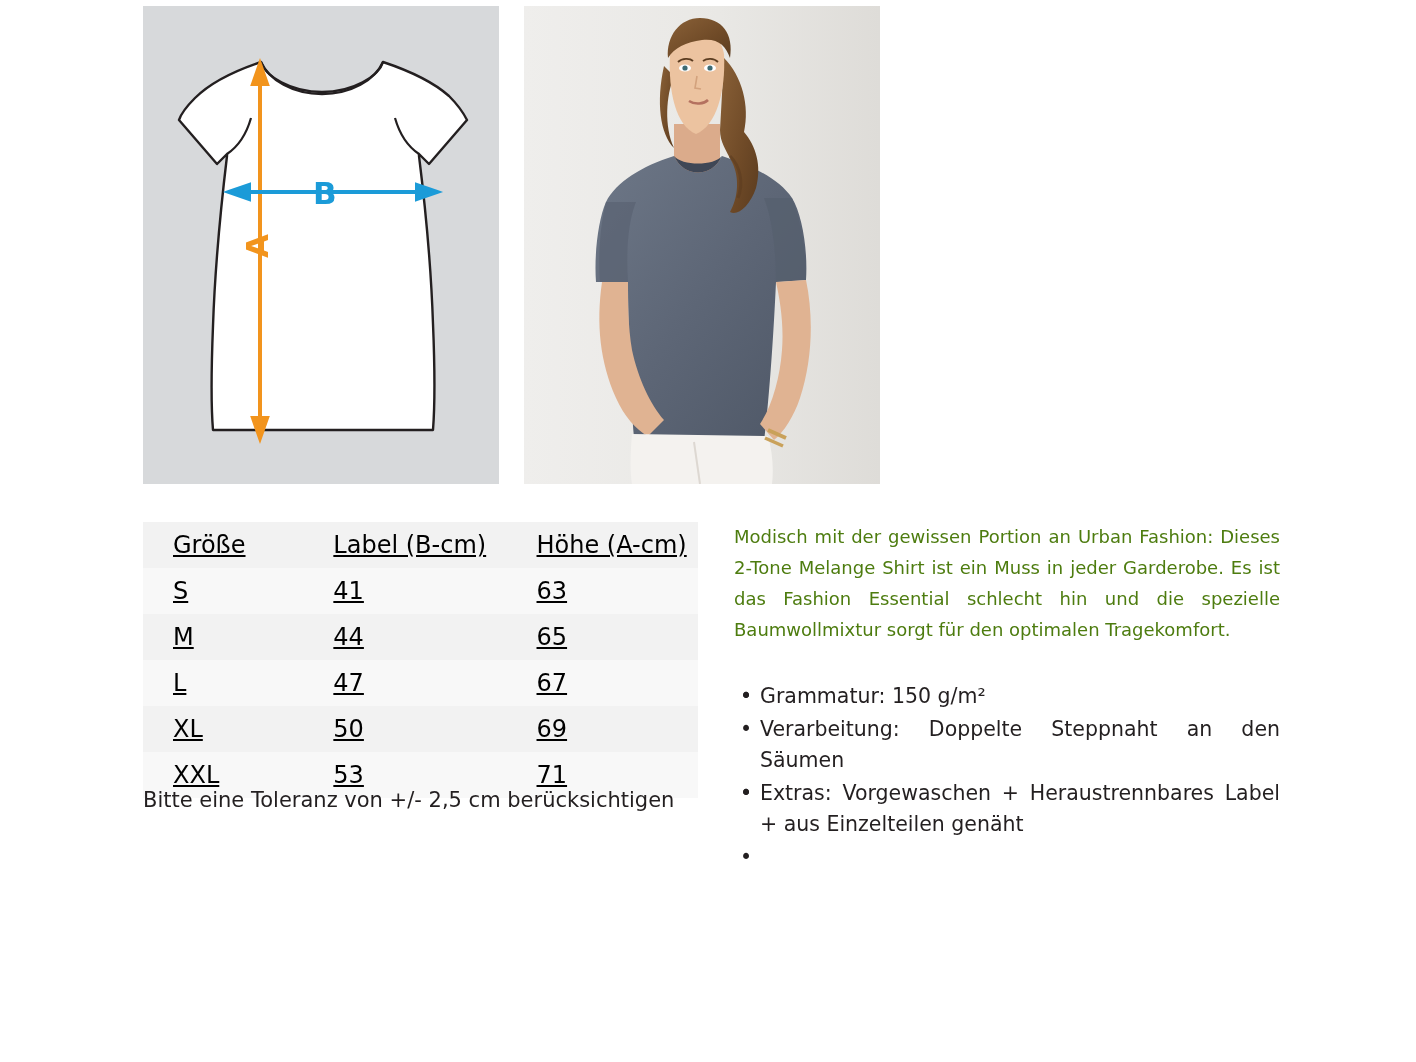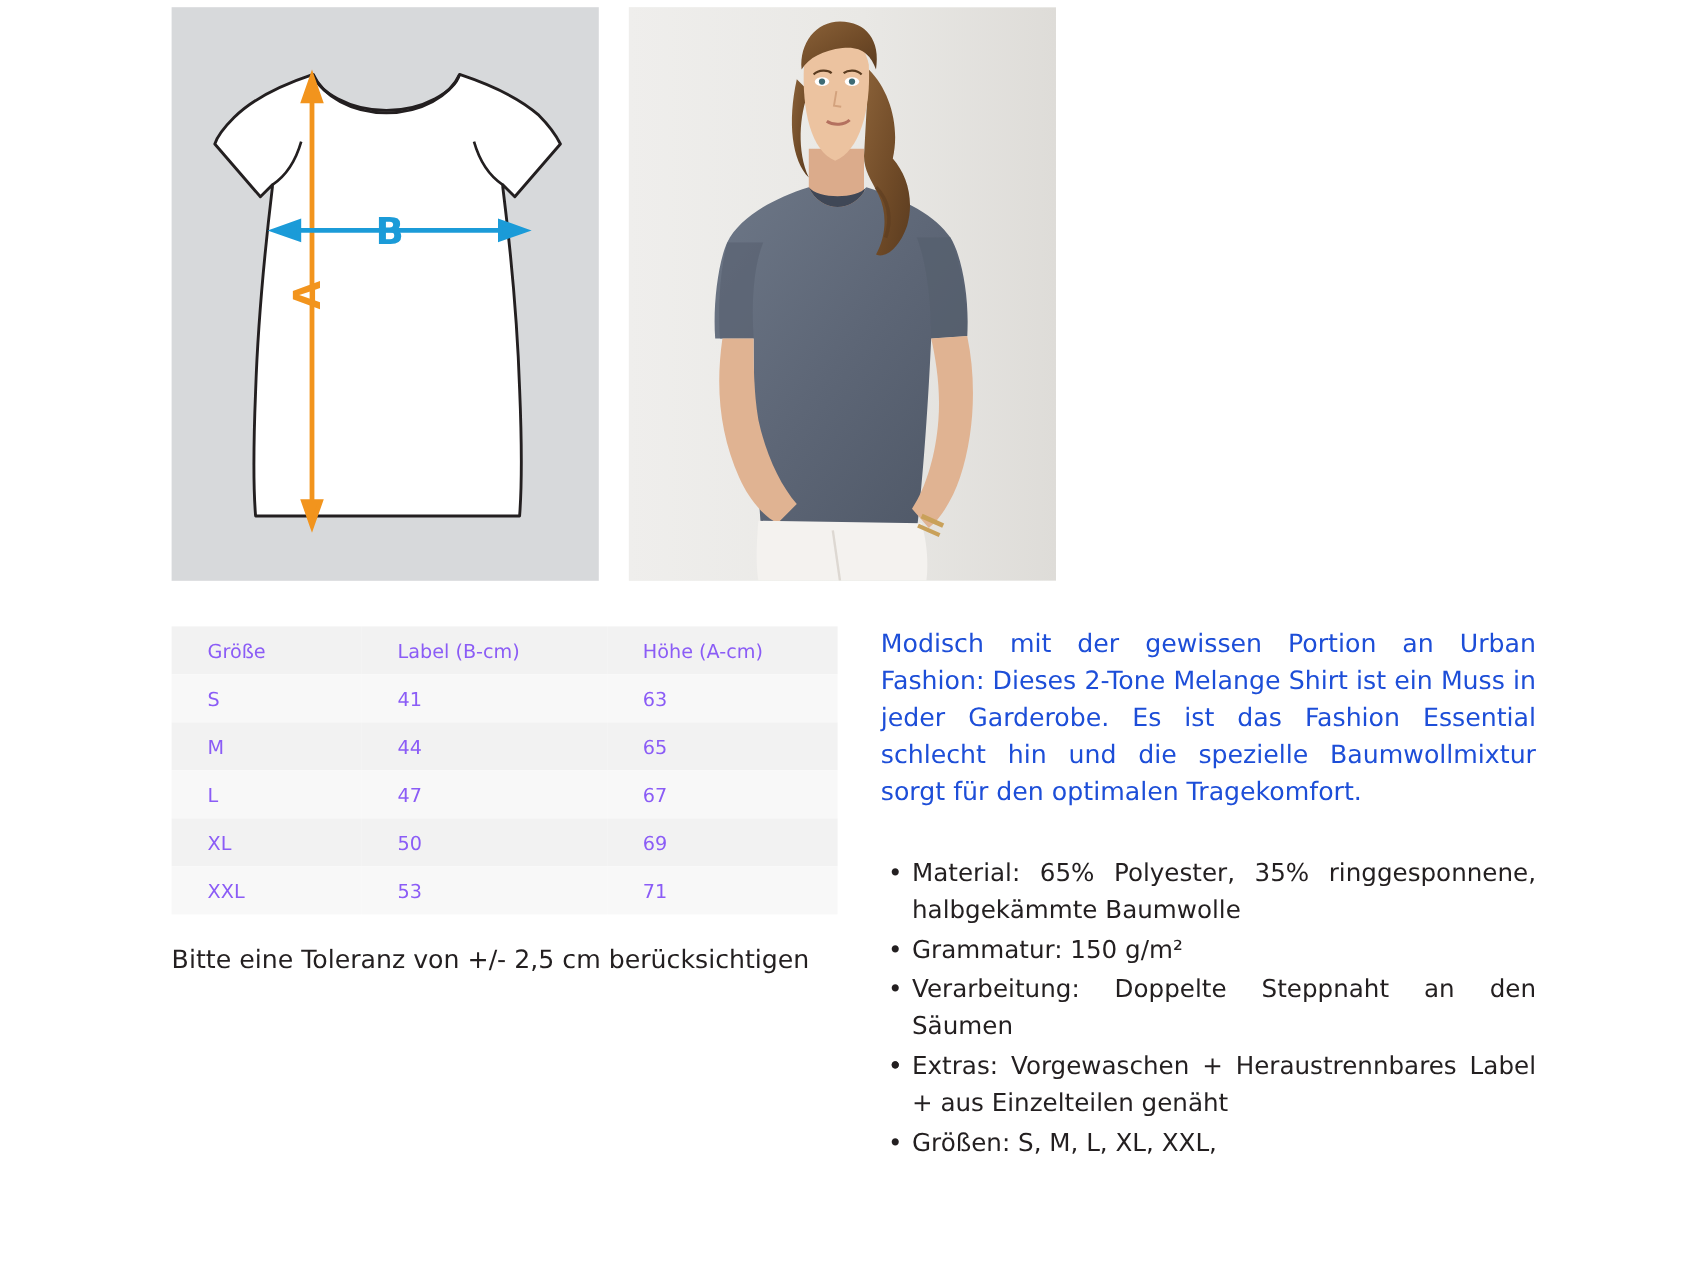--- a/index.html
+++ b/index.html
@@ -63,22 +63,23 @@
   
   .photo-inner { position: absolute; inset: 0; }
 
   
   .size-table {
     position: absolute;
     left: 143px;
     top: 522px;
     width: 555px;
     border-collapse: collapse;
-    font-size: 16px;
-    color: #8b5cf6;
+    font-size: 24px;
+    color: #000000;
+    text-decoration: underline;
   }
   .size-table th,
   .size-table td {
     text-align: left;
     font-weight: normal;
     padding: 9px 0 9px 30px;
     height: 22px;
   }
   .size-table thead tr { background: #f2f2f2; }
   .size-table tbody tr:nth-child(odd) { background: #f8f8f8; }
@@ -97,25 +98,25 @@
   }
 
   
   .desc-col {
     position: absolute;
     left: 734px;
     top: 521px;
     width: 546px;
   }
   .desc-paragraph {
-    font-size: 21px;
+    font-size: 18px;
     line-height: 31px;
     text-align: justify;
     text-justify: inter-word;
-    color: #1d4ed8;
+    color: #4d7c0f;
     margin: 0;
   }
   .feature-list {
     margin: 36px 0 0 0;
     padding: 0;
     list-style: none;
   }
   .feature-list li {
     position: relative;
     padding-left: 26px;
@@ -288,35 +289,33 @@
 </table>
 
 <div class="tolerance">Bitte eine Toleranz von +/- 2,5 cm berücksichtigen</div>
 
 <div class="desc-col">
   <p class="desc-paragraph">Modisch mit der gewissen Portion an Urban Fashion: Dieses 2-Tone Melange Shirt ist ein Muss in jeder Garderobe. Es ist das Fashion Essential schlecht hin und die spezielle Baumwollmixtur sorgt für den optimalen Tragekomfort.</p>
 
   <ul class="feature-list">
     <li>
       <span class="bullet">•</span>
-      <span>Material: 65% Polyester, 35% ringgesponnene, halbgekämmte Baumwolle</span>
     </li>
     <li>
       <span class="bullet">•</span>
       <span>Grammatur: 150 g/m²</span>
     </li>
     <li>
       <span class="bullet">•</span>
       <span>Verarbeitung: Doppelte Steppnaht an den Säumen</span>
     </li>
     <li>
       <span class="bullet">•</span>
     </li>
     <li>
       <span class="bullet">•</span>
       <span>Extras: Vorgewaschen + Heraustrennbares Label + aus Einzelteilen genäht</span>
     </li>
     <li>
       <span class="bullet">•</span>
-      <span>Größen:  S, M, L, XL, XXL,</span>
     </li>
   </ul>
 </div>
 
 </body></html>

